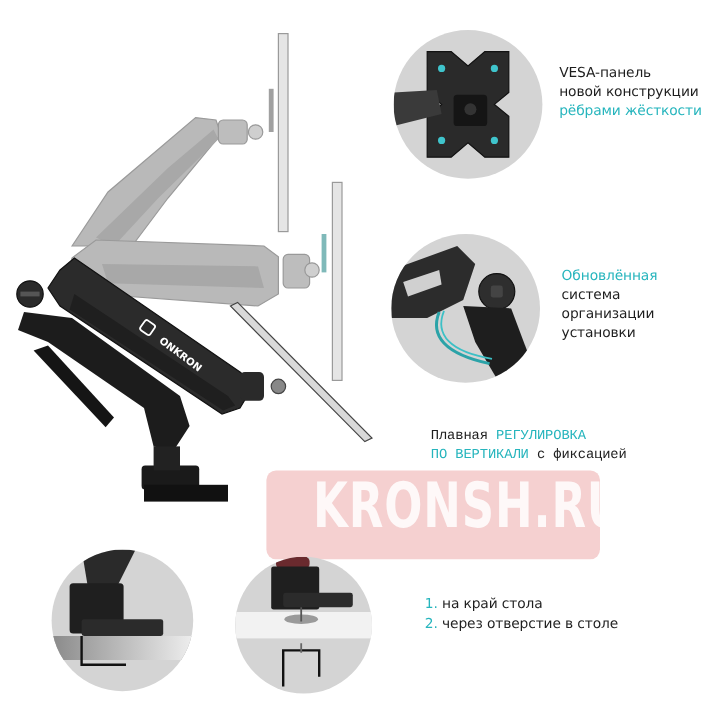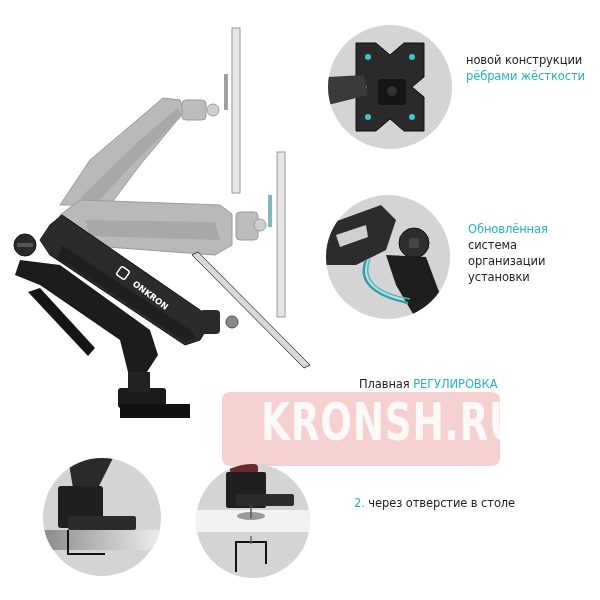--- a/index.html
+++ b/index.html
@@ -64,20 +64,21 @@
     <circle cx="84" cy="32" r="3" fill="#3fc4cc"></circle>
     <circle cx="40" cy="92" r="3" fill="#3fc4cc"></circle>
     <circle cx="84" cy="92" r="3" fill="#3fc4cc"></circle>
     <rect x="50" y="54" width="28" height="26" rx="3" fill="#151515"></rect>
     <circle cx="64" cy="66" r="5" fill="#333"></circle>
     <polygon points="0,52 36,50 40,70 0,80" fill="#3a3a3a"></polygon>
   </svg>
 </div>
 
 <div class="text-block" style="left:466px;top:52px;">
+  <div>VESA-панель</div>
   <div>новой конструкции</div>
   <div class="teal">рёбрами жёсткости</div>
 </div>
 
 <div class="circle" style="left:326px;top:195px;width:124px;height:124px;">
   <svg width="124" height="124" viewBox="0 0 124 124">
     <polygon points="0,30 55,10 70,25 60,55 30,70 0,70" fill="#2c2c2c"></polygon>
     <polygon points="10,40 40,30 42,42 14,52" fill="#d0d0d0"></polygon>
     <circle cx="88" cy="48" r="15" fill="#2e2e2e" stroke="#111"></circle>
     <rect x="83" y="43" width="10" height="10" rx="2" fill="#444"></rect>
@@ -91,22 +92,23 @@
   <div class="teal">Обновлённая</div>
   <div>система</div>
   <div>организации</div>
   <div>установки</div>
 </div>
 
 <div class="watermark">
   <div class="watermark-text">KRONSH.RU</div>
 </div>
 
-<div class="text-block" style="left:359px;top:376px;">
+<div class="text-block" style="left:359px;top:356px;font-family:Liberation Mono, monospace;">
   <div><span>Плавная </span><span class="teal">РЕГУЛИРОВКА</span></div>
+  <div><span class="teal">ПО ВЕРТИКАЛИ</span><span> с фиксацией</span></div>
 </div>
 
 <div class="circle" style="left:43px;top:458px;width:118px;height:118px;">
   <svg width="118" height="118" viewBox="0 0 118 118">
     <polygon points="25,0 70,0 55,30 30,30" fill="#2a2a2a"></polygon>
     <rect x="15" y="28" width="45" height="42" rx="3" fill="#1f1f1f"></rect>
     <rect x="25" y="58" width="68" height="14" rx="2" fill="#2b2b2b"></rect>
     <rect x="0" y="72" width="118" height="20" fill="#b5b5b5"></rect>
     <rect x="0" y="72" width="118" height="20" fill="url(#deskgrad1)"></rect>
     <defs>
@@ -126,14 +128,15 @@
     <rect x="40" y="30" width="58" height="12" rx="2" fill="#2b2b2b"></rect>
     <rect x="0" y="46" width="114" height="22" fill="#f2f2f2"></rect>
     <ellipse cx="55" cy="52" rx="14" ry="4" fill="#9a9a9a"></ellipse>
     <line x1="55" y1="42" x2="55" y2="54" stroke="#555" stroke-width="1.5"></line>
     <polyline points="40,108 40,78 70,78 70,100" stroke="#111" stroke-width="2" fill="none"></polyline>
     <line x1="55" y1="72" x2="55" y2="80" stroke="#666" stroke-width="1.5"></line>
   </svg>
 </div>
 
 <div class="text-block" style="left:354px;top:495px;">
+  <div><span class="teal">1.</span><span> на край стола</span></div>
   <div><span class="teal">2.</span><span> через отверстие в столе</span></div>
 </div>
 
 </body></html>

